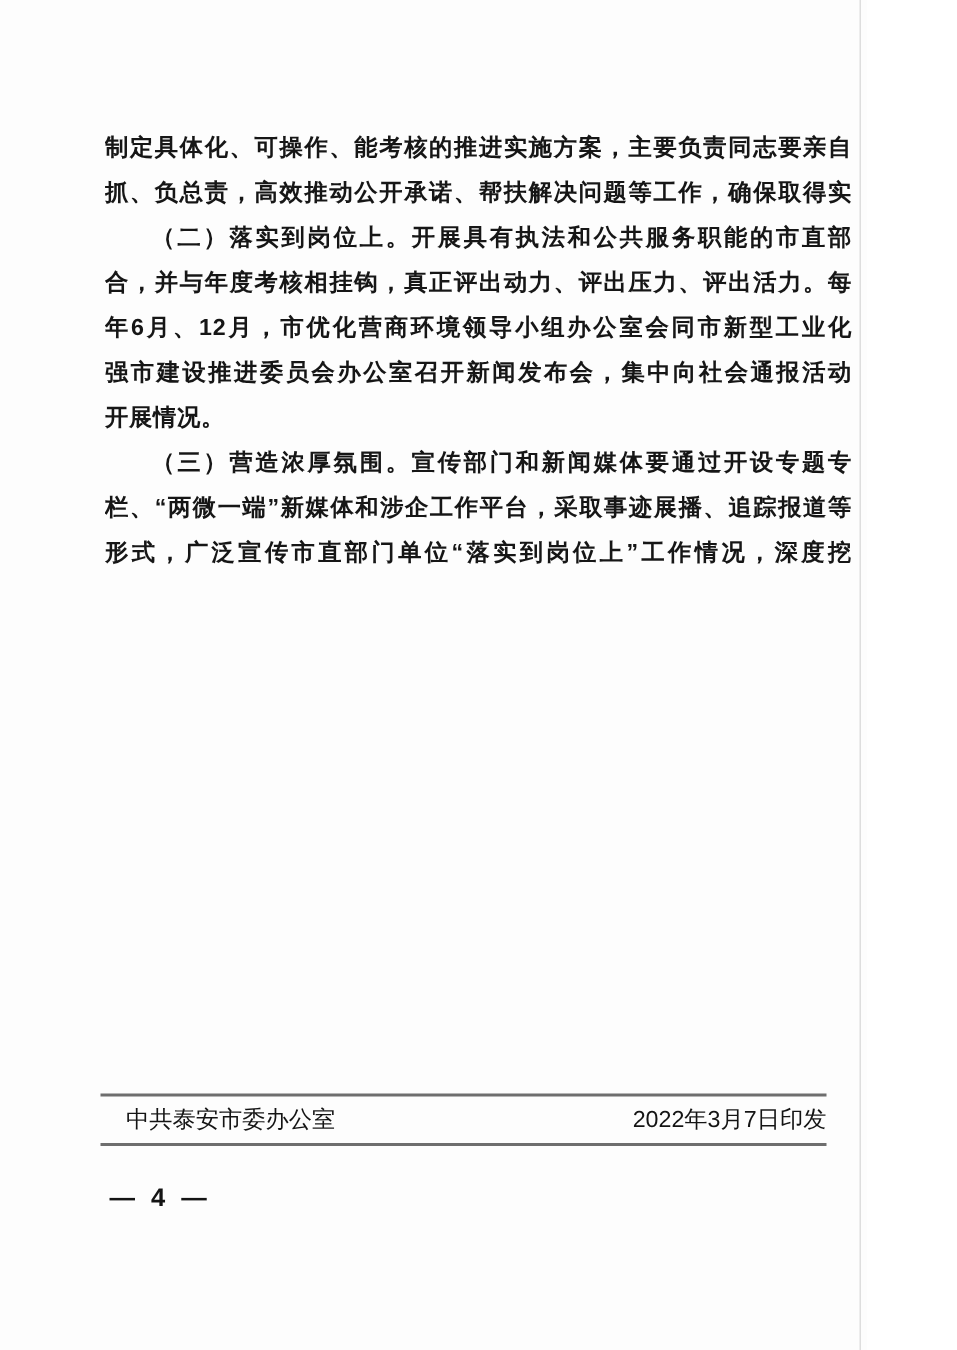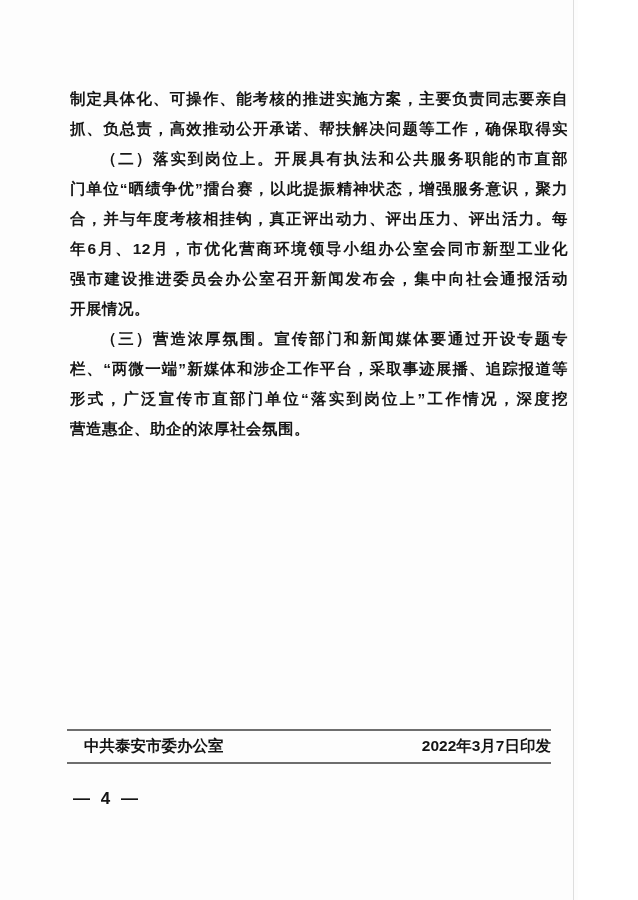--- a/index.html
+++ b/index.html
@@ -54,21 +54,21 @@
     width: 484px;
     height: 35px;
     box-sizing: border-box;
     border-top: 2px solid #6e6e6e;
     border-bottom: 2px solid #6e6e6e;
     display: flex;
     align-items: center;
     justify-content: space-between;
     padding-left: 17px;
     font-size: 15.5px;
-    font-weight: 700;
+    font-weight: 400;
     color: #141414;
   }
   .page-number {
     position: absolute;
     left: 73px;
     top: 789px;
     font-size: 17px;
     font-weight: 700;
     letter-spacing: 3px;
     color: #141414;
@@ -77,29 +77,27 @@
 </style>
 </head>
 <body>
 
 <div class="page">
 
   <div class="text-block">
       <div class="line fill">制定具体化、可操作、能考核的推进实施方案，主要负责同志要亲自</div>
       <div class="line fill">抓、负总责，高效推动公开承诺、帮扶解决问题等工作，确保取得实效。</div>
       <div class="line indent fill">（二）落实到岗位上。开展具有执法和公共服务职能的市直部</div>
-      <div class="line fill">门单位“晒绩争优”擂台赛，以此提振精神状态，增强服务意识，聚力</div>
       <div class="line fill">合，并与年度考核相挂钩，真正评出动力、评出压力、评出活力。每</div>
       <div class="line fill">年6月、12月，市优化营商环境领导小组办公室会同市新型工业化</div>
       <div class="line fill">强市建设推进委员会办公室召开新闻发布会，集中向社会通报活动</div>
       <div class="line">开展情况。</div>
       <div class="line indent fill">（三）营造浓厚氛围。宣传部门和新闻媒体要通过开设专题专</div>
       <div class="line fill">栏、“两微一端”新媒体和涉企工作平台，采取事迹展播、追踪报道等</div>
       <div class="line fill">形式，广泛宣传市直部门单位“落实到岗位上”工作情况，深度挖</div>
-      <div class="line">营造惠企、助企的浓厚社会氛围。</div>
     </div>
 
   <div class="footer">
     <span>中共泰安市委办公室</span>
     <span>2022年3月7日印发</span>
   </div>
 
   <div class="page-number">— 4 —</div>
 
   <div class="scan-edge"></div>

